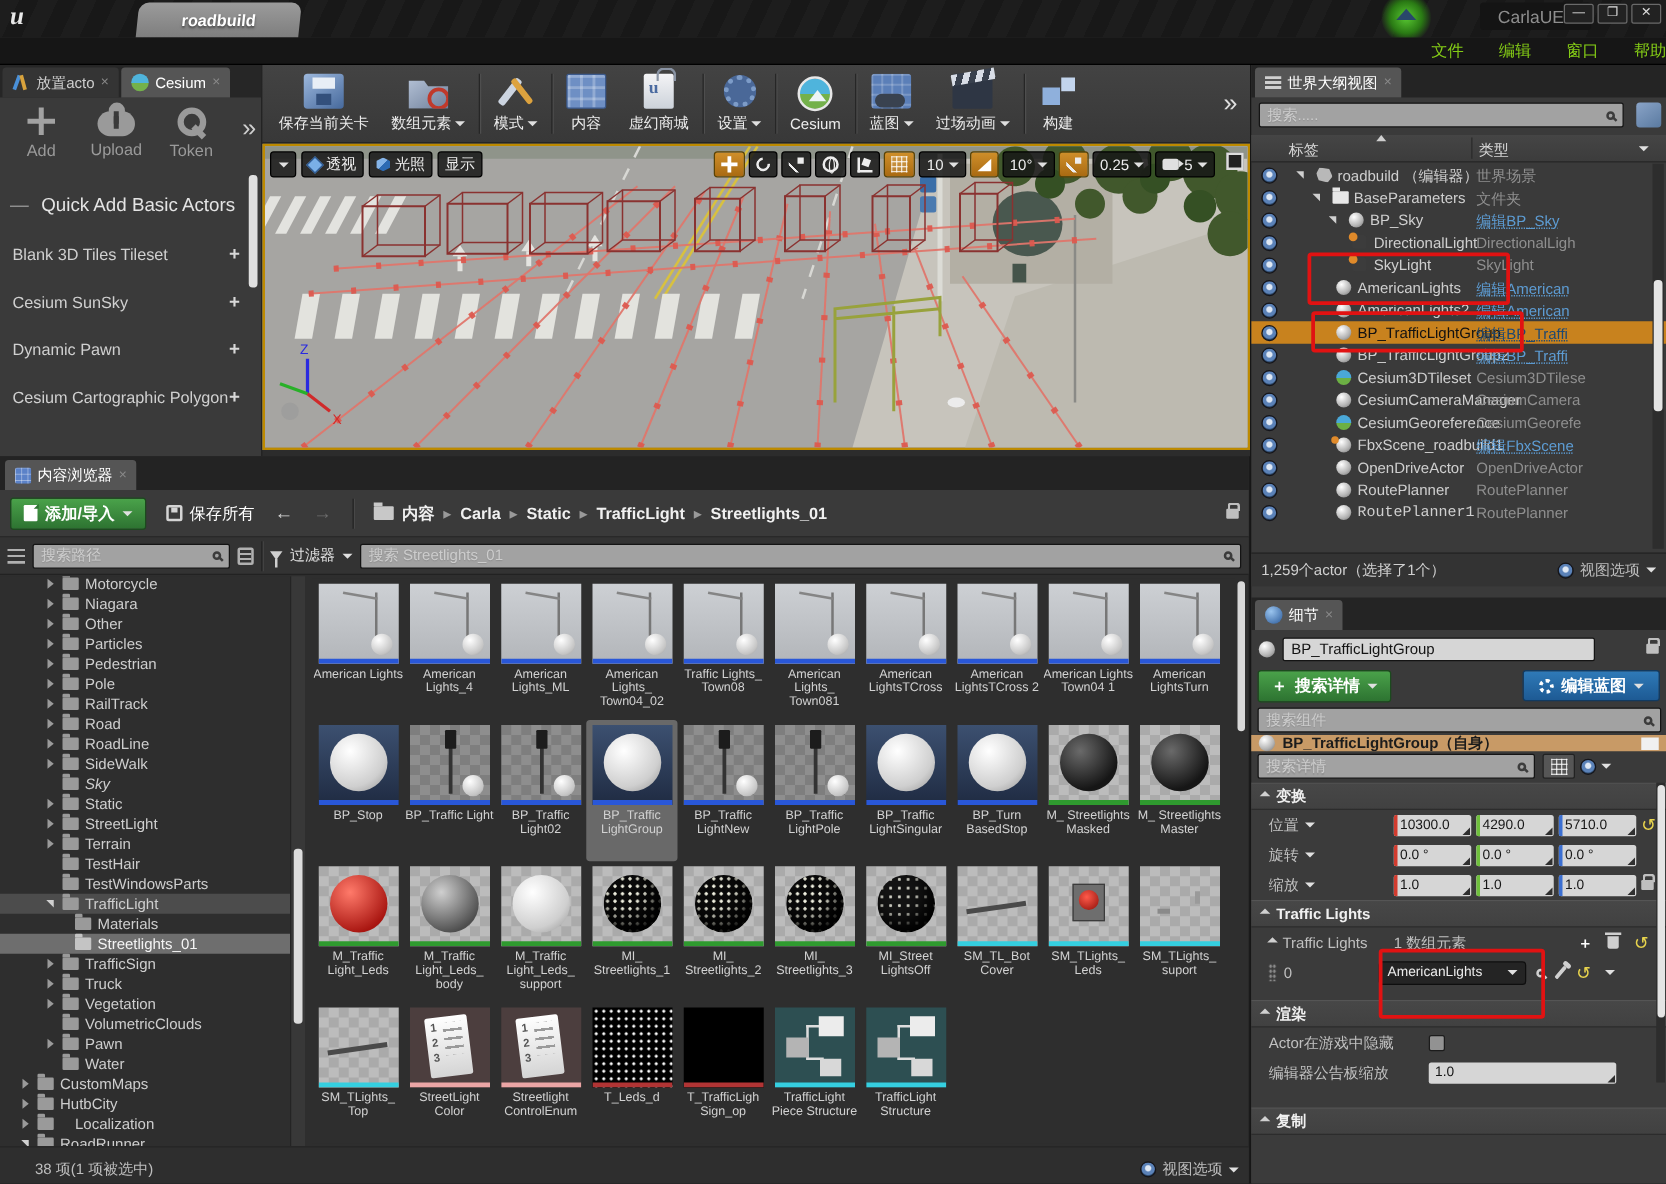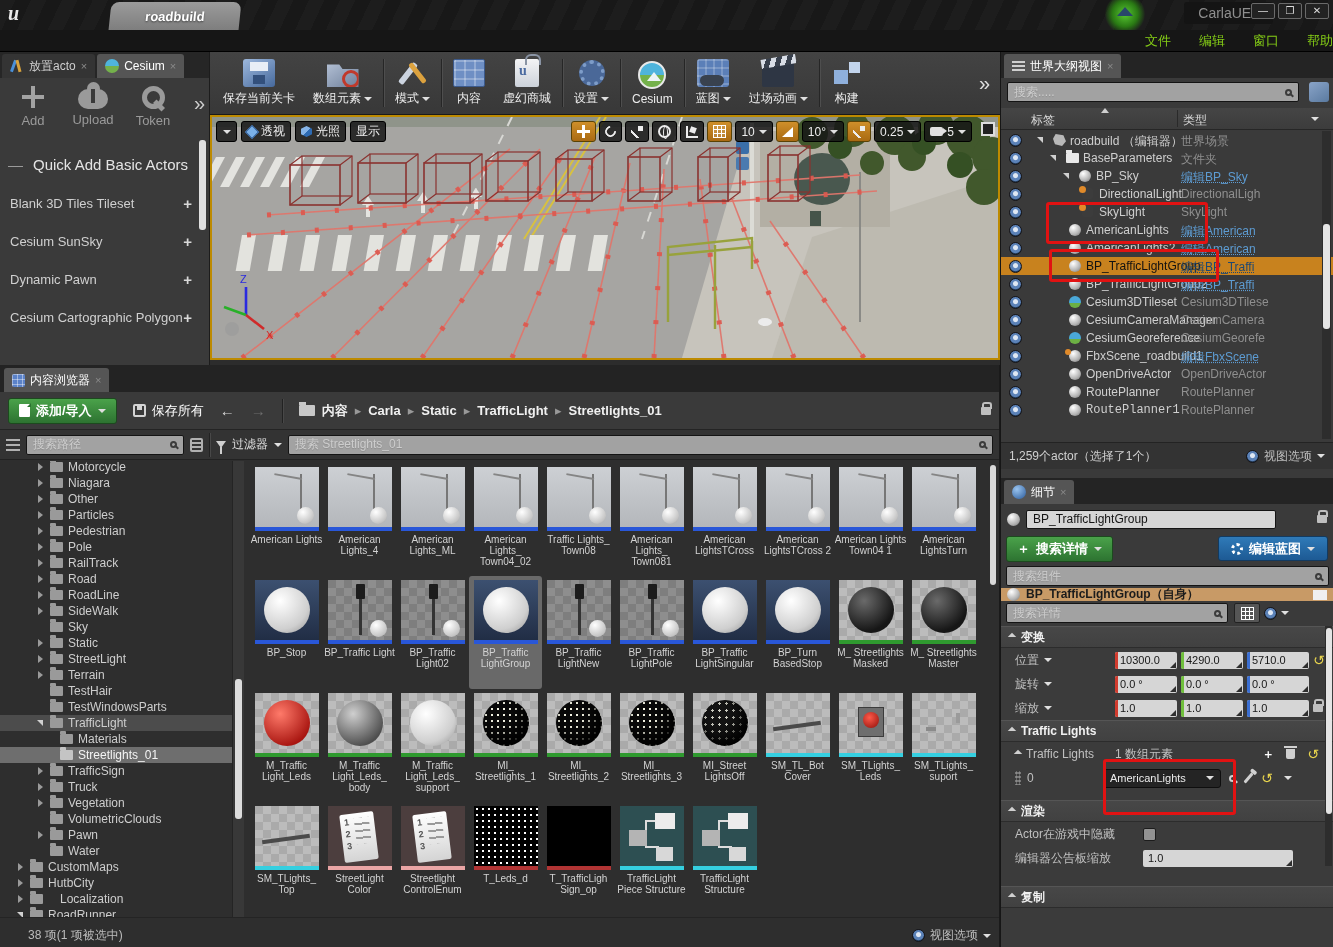--- a/index.html
+++ b/index.html
@@ -695,21 +695,21 @@
           <span class="fold" style="left: 50px;"></span>
           <span style="position: absolute; left: 68px;">RoadLine</span>
         </div>
         <div class="trow">
           <span class="tri-r" style="left: 38px;"></span>
           <span class="fold" style="left: 50px;"></span>
           <span style="position: absolute; left: 68px;">SideWalk</span>
         </div>
         <div class="trow">
           <span class="fold" style="left: 50px;"></span>
-          <span style="position: absolute; left: 68px;">Sky</span>
+          <span style="position: absolute; left: 68px; font-style: italic;">Sky</span>
         </div>
         <div class="trow">
           <span class="tri-r" style="left: 38px;"></span>
           <span class="fold" style="left: 50px;"></span>
           <span style="position: absolute; left: 68px;">Static</span>
         </div>
         <div class="trow">
           <span class="tri-r" style="left: 38px;"></span>
           <span class="fold" style="left: 50px;"></span>
           <span style="position: absolute; left: 68px;">StreetLight</span>

